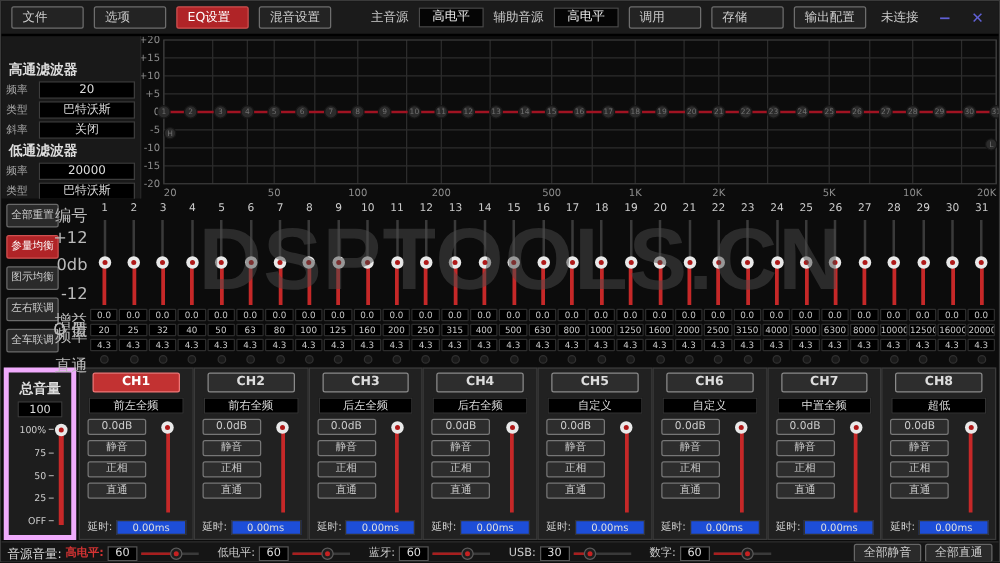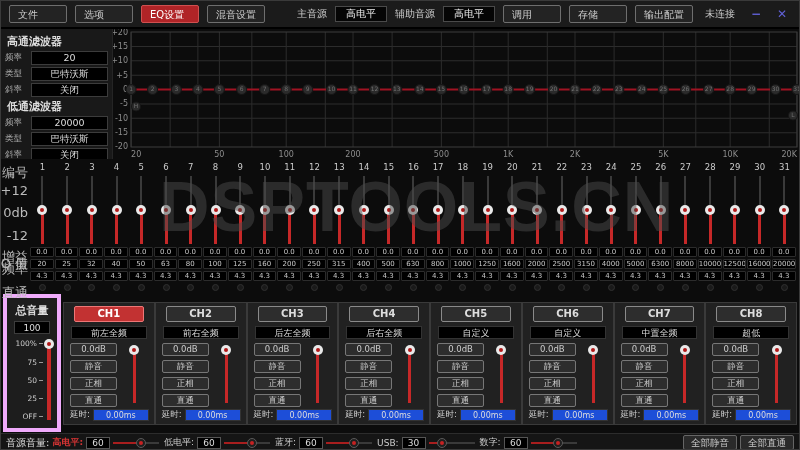--- a/index.html
+++ b/index.html
@@ -9,21 +9,21 @@
   .topbar{height:28px;display:flex;align-items:center;background:#1b1b1b;padding:0 8px;gap:8px;border-bottom:2px solid #000;}
   .tbtn{min-width:58px;height:18px;line-height:15px;text-align:left;background:#232323;border:1px solid #6e6e6e;color:#ccc;font-size:10px;border-radius:2px;padding:0 8px;cursor:pointer;}
   .tbtn.red{background:#b02427;border-color:#cf5050;color:#fff;}
   .spacer{flex:1;}
   .tlabel{font-size:10px;color:#ccc;white-space:nowrap;}
   .tselect{width:52px;height:16px;line-height:14px;background:#050505;border:1px solid #4a4a4a;color:#eee;text-align:center;font-size:10px;}
   .status{font-size:10px;color:#ccc;margin:0 4px;white-space:nowrap;}
   .winbtn{color:#6060d5;font-weight:bold;font-size:12px;padding:0 4px;cursor:pointer;}
   
   .upper{display:flex;height:130px;background:#0c0c0c;}
-  .filterpanel{width:112px;background:#191919;border-right:1px solid #252525;padding-top:3px;}
+  .filterpanel{width:112px;background:#191919;border-right:1px solid #252525;padding-top:17px;}
   .fptitle{font-size:11px;font-weight:bold;color:#ddd;margin:2px 6px 1px;}
   .fprow{display:flex;align-items:center;margin:2px 4px;}
   .fplabel{width:26px;font-size:8.5px;color:#aaa;}
   .fpvalue{flex:1;background:#000;border:1px solid #3c3c3c;text-align:center;font-size:9.5px;color:#ddd;height:14px;line-height:12px;cursor:pointer;}
   .graphwrap{flex:1;position:relative;}
   .graphwrap svg{position:absolute;inset:0;width:100%;height:100%;}
   .grid{stroke:#2c2c2c;stroke-width:1;}
   .gborder{fill:none;stroke:#3c3c3c;}
   .glab{fill:#8d8d8d;font-size:8px;}
   .mk{fill:#2b2b2b;stroke:#161616;}
@@ -51,38 +51,38 @@
   .chsec{height:140px;display:flex;gap:2px;padding:1px 2px;background:#0c0c0c;}
   .master{width:58px;background:#1d1d1d;border:4px solid #f0abfc;display:flex;flex-direction:column;}
   .mtitle{font-size:11px;font-weight:bold;color:#ddd;text-align:center;margin-top:5px;}
   .mvalue{background:#000;border:1px solid #3c3c3c;margin:3px 7px 0;text-align:center;font-size:9px;color:#ddd;height:13px;line-height:12px;cursor:pointer;}
   .mslider{flex:1;position:relative;margin-top:3px;cursor:pointer;}
   .mtick{position:absolute;left:0;width:36px;text-align:right;font-size:7.5px;color:#ccc;}
   .mtick i{display:inline-block;width:4px;height:1px;background:#999;vertical-align:middle;margin-left:2px;}
   .mtrack{position:absolute;left:42px;top:4px;bottom:8px;width:4px;margin-left:-2px;background:#c62828;}
   .mhandle{position:absolute;left:42px;top:2px;width:10px;height:10px;margin-left:-5px;border-radius:50%;background:#e9e9e9;}
   .mhandle:after{content:"";position:absolute;left:3px;top:3px;width:4px;height:4px;border-radius:50%;background:#b01818;}
-  .channels{flex:1;display:flex;gap:0;align-items:center;}
+  .channels{flex:1;display:flex;gap:0;}
   .chpanel{flex:1;background:#212121;border:1px solid #3a3a3a;display:flex;flex-direction:column;min-width:0;}
   .chbtn{margin:3px 10px 0;height:16px;line-height:14px;text-align:center;background:#2d2d2d;border:1px solid #8a8a8a;border-radius:2px;color:#ddd;font-size:10px;font-weight:bold;cursor:pointer;}
   .chbtn.active{background:#c23232;border-color:#e77;color:#fff;}
   .chname{margin:4px 7px 0;height:13px;line-height:12px;background:#000;border:1px solid #333;text-align:center;font-size:9px;color:#ddd;overflow:hidden;cursor:pointer;}
   .chmid{flex:1;display:flex;padding:4px 2px 0 6px;}
   .chcol{width:47px;display:flex;flex-direction:column;gap:4px;}
   .chsmall{height:13px;line-height:11px;text-align:center;background:#2d2d2d;border:1px solid #777;border-radius:2px;font-size:8.5px;color:#ccc;cursor:pointer;overflow:hidden;}
   .chslider{flex:1;position:relative;cursor:pointer;}
   .chtrack{position:absolute;left:50%;top:4px;bottom:4px;width:3px;margin-left:-1.5px;background:#c62828;}
   .chhandle{position:absolute;left:50%;top:2px;width:10px;height:10px;margin-left:-5px;border-radius:50%;background:#e9e9e9;}
   .chhandle:after{content:"";position:absolute;left:3px;top:3px;width:4px;height:4px;border-radius:50%;background:#b01818;}
   .chdelay{display:flex;align-items:center;padding:2px 5px 3px 6px;font-size:8.5px;color:#ccc;white-space:nowrap;}
   .chdelaybox{flex:1;background:#1d4ed8;border:1px solid #333;height:12px;line-height:11px;text-align:center;font-size:8px;color:#ddd;margin-left:3px;cursor:pointer;}
   
   .bottombar{height:18px;display:flex;align-items:center;background:#151515;border-top:1px solid #2c2c2c;padding:0 5px;gap:3px;}
   .bbtitle{font-size:10px;font-weight:normal;color:#ddd;white-space:nowrap;}
-  .srcsliders{display:flex;align-items:center;gap:5px;flex:1;}
+  .srcsliders{display:flex;align-items:center;gap:15px;flex:1;}
   .bslgroup{display:flex;align-items:center;gap:3px;}
   .bsl{font-size:9px;color:#ccc;white-space:nowrap;}
   .bsl.hl{color:#d23333;font-weight:bold;}
   .bsbox{width:24px;height:12px;line-height:10px;background:#000;border:1px solid #555;text-align:center;font-size:9px;color:#ddd;cursor:pointer;}
   .bstrack{position:relative;width:46px;height:2px;background:#3a3a3a;cursor:pointer;}
   .bstrack i{display:block;position:absolute;}
   .bsfill{left:0;top:0;height:2px;background:#a81e1e;}
   .bshandle{top:50%;width:10px;height:10px;margin:-5px 0 0 -5px;border-radius:50%;background:#1f1f1f;border:1px solid #5a5a5a;}
   .bshandle:after{content:"";position:absolute;left:2px;top:2px;width:4px;height:4px;border-radius:50%;background:#c62222;}
   .bbbtn{height:15px;line-height:13px;padding:0 7px;background:#2a2a2a;border:1px solid #666;color:#ccc;font-size:9.5px;border-radius:2px;cursor:pointer;white-space:nowrap;}
@@ -253,20 +253,27 @@
           <text class="mkt" x="682" y="62.5" text-anchor="middle">31</text>
           <circle class="mk" cx="23" cy="77.5" r="4.5"></circle>
           <text class="mkt" x="23" y="79.5" text-anchor="middle">H</text>
           <circle class="mk" cx="678" cy="86.5" r="4.5"></circle>
           <text class="mkt" x="678" y="88.5" text-anchor="middle">L</text>
         </svg>
     </div>
   </div>
 
   <div class="eqsec">
+    <div class="eqbtns" id="eqbtns">
+        <div class="eqbtn">全部重置</div>
+        <div class="eqbtn active">参量均衡</div>
+        <div class="eqbtn">图示均衡</div>
+        <div class="eqbtn">左右联调</div>
+        <div class="eqbtn">全车联调</div>
+      </div>
     <div class="eqlabels">
       <span style="top:5px">编号</span>
       <span style="top:24px">+12</span>
       <span style="top:46px">0db</span>
       <span style="top:69px">-12</span>
       <span style="top:89px">增益</span>
       <span style="top:101px">频率</span>
       <span style="top:96px">Q 值</span>
       <span style="top:125px">直通</span>
     </div>

